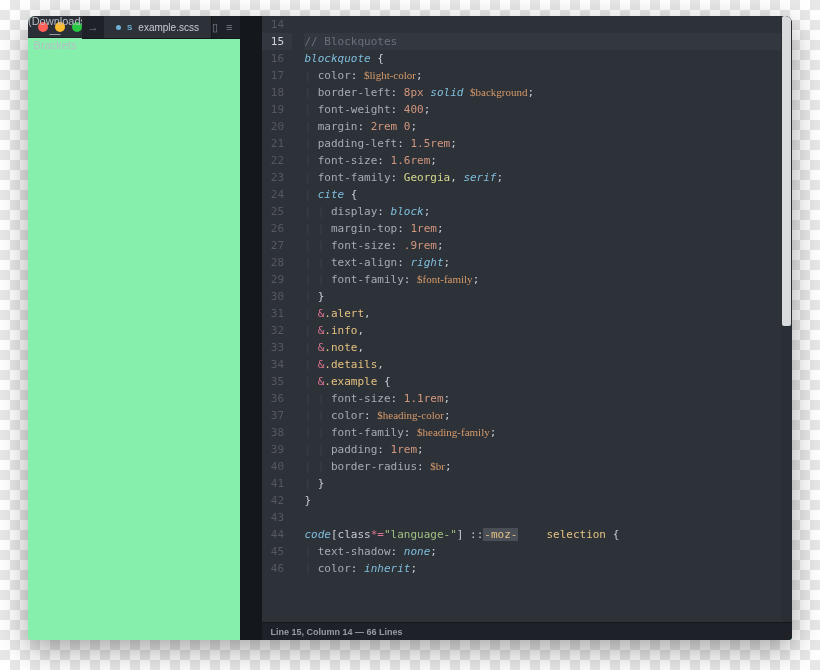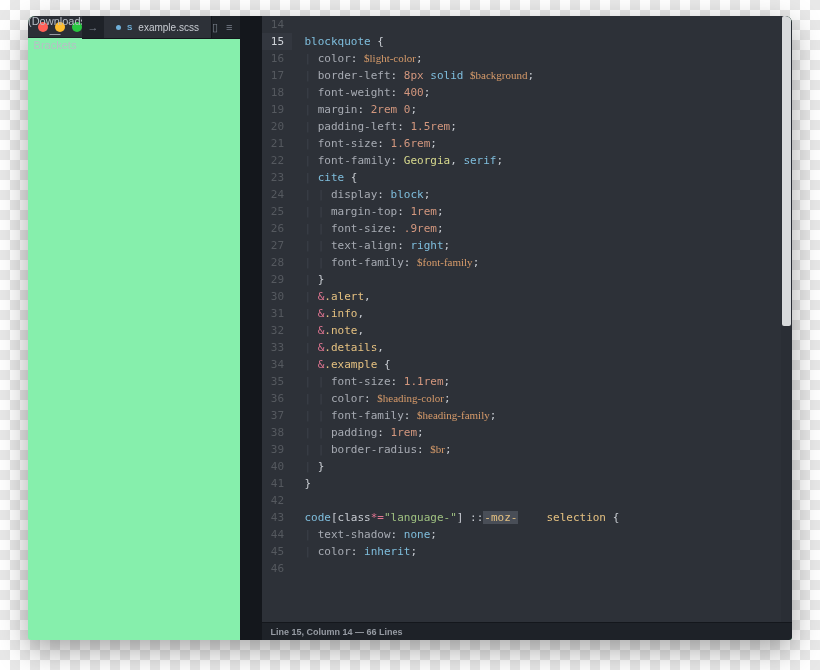--- a/index.html
+++ b/index.html
@@ -113,21 +113,21 @@
     border-top:1px solid #14171c;
     display:flex; align-items:center;
     font-size:9px; color:#969ba3;
     padding: 0 8px;
     font-weight: bold;
   }
   .statusbar .right { margin-left:auto; display:flex; gap:14px; align-items:center;margin-top:41px; }
   .status-dot { width:7px; height:7px; border-radius:50%; background:#6b6f77; }
   
   .cm { color:#6a7079; } 
-  .kw { color:#7fbedd; } 
+  .kw { color:#7fbedd;font-style:italic; } 
   .prop { color:#a7abb3; } 
   .num { color:#d3977e; }
   .var { color:#d79b6a;font-family:Liberation Serif, serif; } 
   .ident { color:#d7d98e; } 
   .op { color:#e07591; } 
   .sel { color:#e5c181;padding-left:28px; } 
   .amp { color:#e07591; }
   .cls { color:#e5c181;margin-top:8px; }
   .punc { color:#c8ccd2; }
   .str { color:#9fc181; }
@@ -195,20 +195,21 @@
             <div class="ln">40</div>
             <div class="ln">41</div>
             <div class="ln">42</div>
             <div class="ln">43</div>
             <div class="ln">44</div>
             <div class="ln">45</div>
             <div class="ln">46</div>
           </div>
         <div class="code" id="code">
             <div class="line"></div>
+            <div class="line active"><span class="cm">// Blockquotes</span></div>
             <div class="line"><span class="kw">blockquote</span> <span class="punc">{</span></div>
             <div class="line"><span class="indent-guide">| </span><span class="prop">color</span><span class="punc">:</span> <span class="var">$light-color</span><span class="punc">;</span></div>
             <div class="line"><span class="indent-guide">| </span><span class="prop">border-left</span><span class="punc">:</span> <span class="num">8px</span> <span class="kw">solid</span> <span class="var">$background</span><span class="punc">;</span></div>
             <div class="line"><span class="indent-guide">| </span><span class="prop">font-weight</span><span class="punc">:</span> <span class="num">400</span><span class="punc">;</span></div>
             <div class="line"><span class="indent-guide">| </span><span class="prop">margin</span><span class="punc">:</span> <span class="num">2rem</span> <span class="num">0</span><span class="punc">;</span></div>
             <div class="line"><span class="indent-guide">| </span><span class="prop">padding-left</span><span class="punc">:</span> <span class="num">1.5rem</span><span class="punc">;</span></div>
             <div class="line"><span class="indent-guide">| </span><span class="prop">font-size</span><span class="punc">:</span> <span class="num">1.6rem</span><span class="punc">;</span></div>
             <div class="line"><span class="indent-guide">| </span><span class="prop">font-family</span><span class="punc">:</span> <span class="ident">Georgia</span><span class="punc">,</span> <span class="kw">serif</span><span class="punc">;</span></div>
             <div class="line"><span class="indent-guide">| </span><span class="kw">cite</span> <span class="punc">{</span></div>
             <div class="line"><span class="indent-guide">| </span><span class="indent-guide">| </span><span class="prop">display</span><span class="punc">:</span> <span class="kw">block</span><span class="punc">;</span></div>

